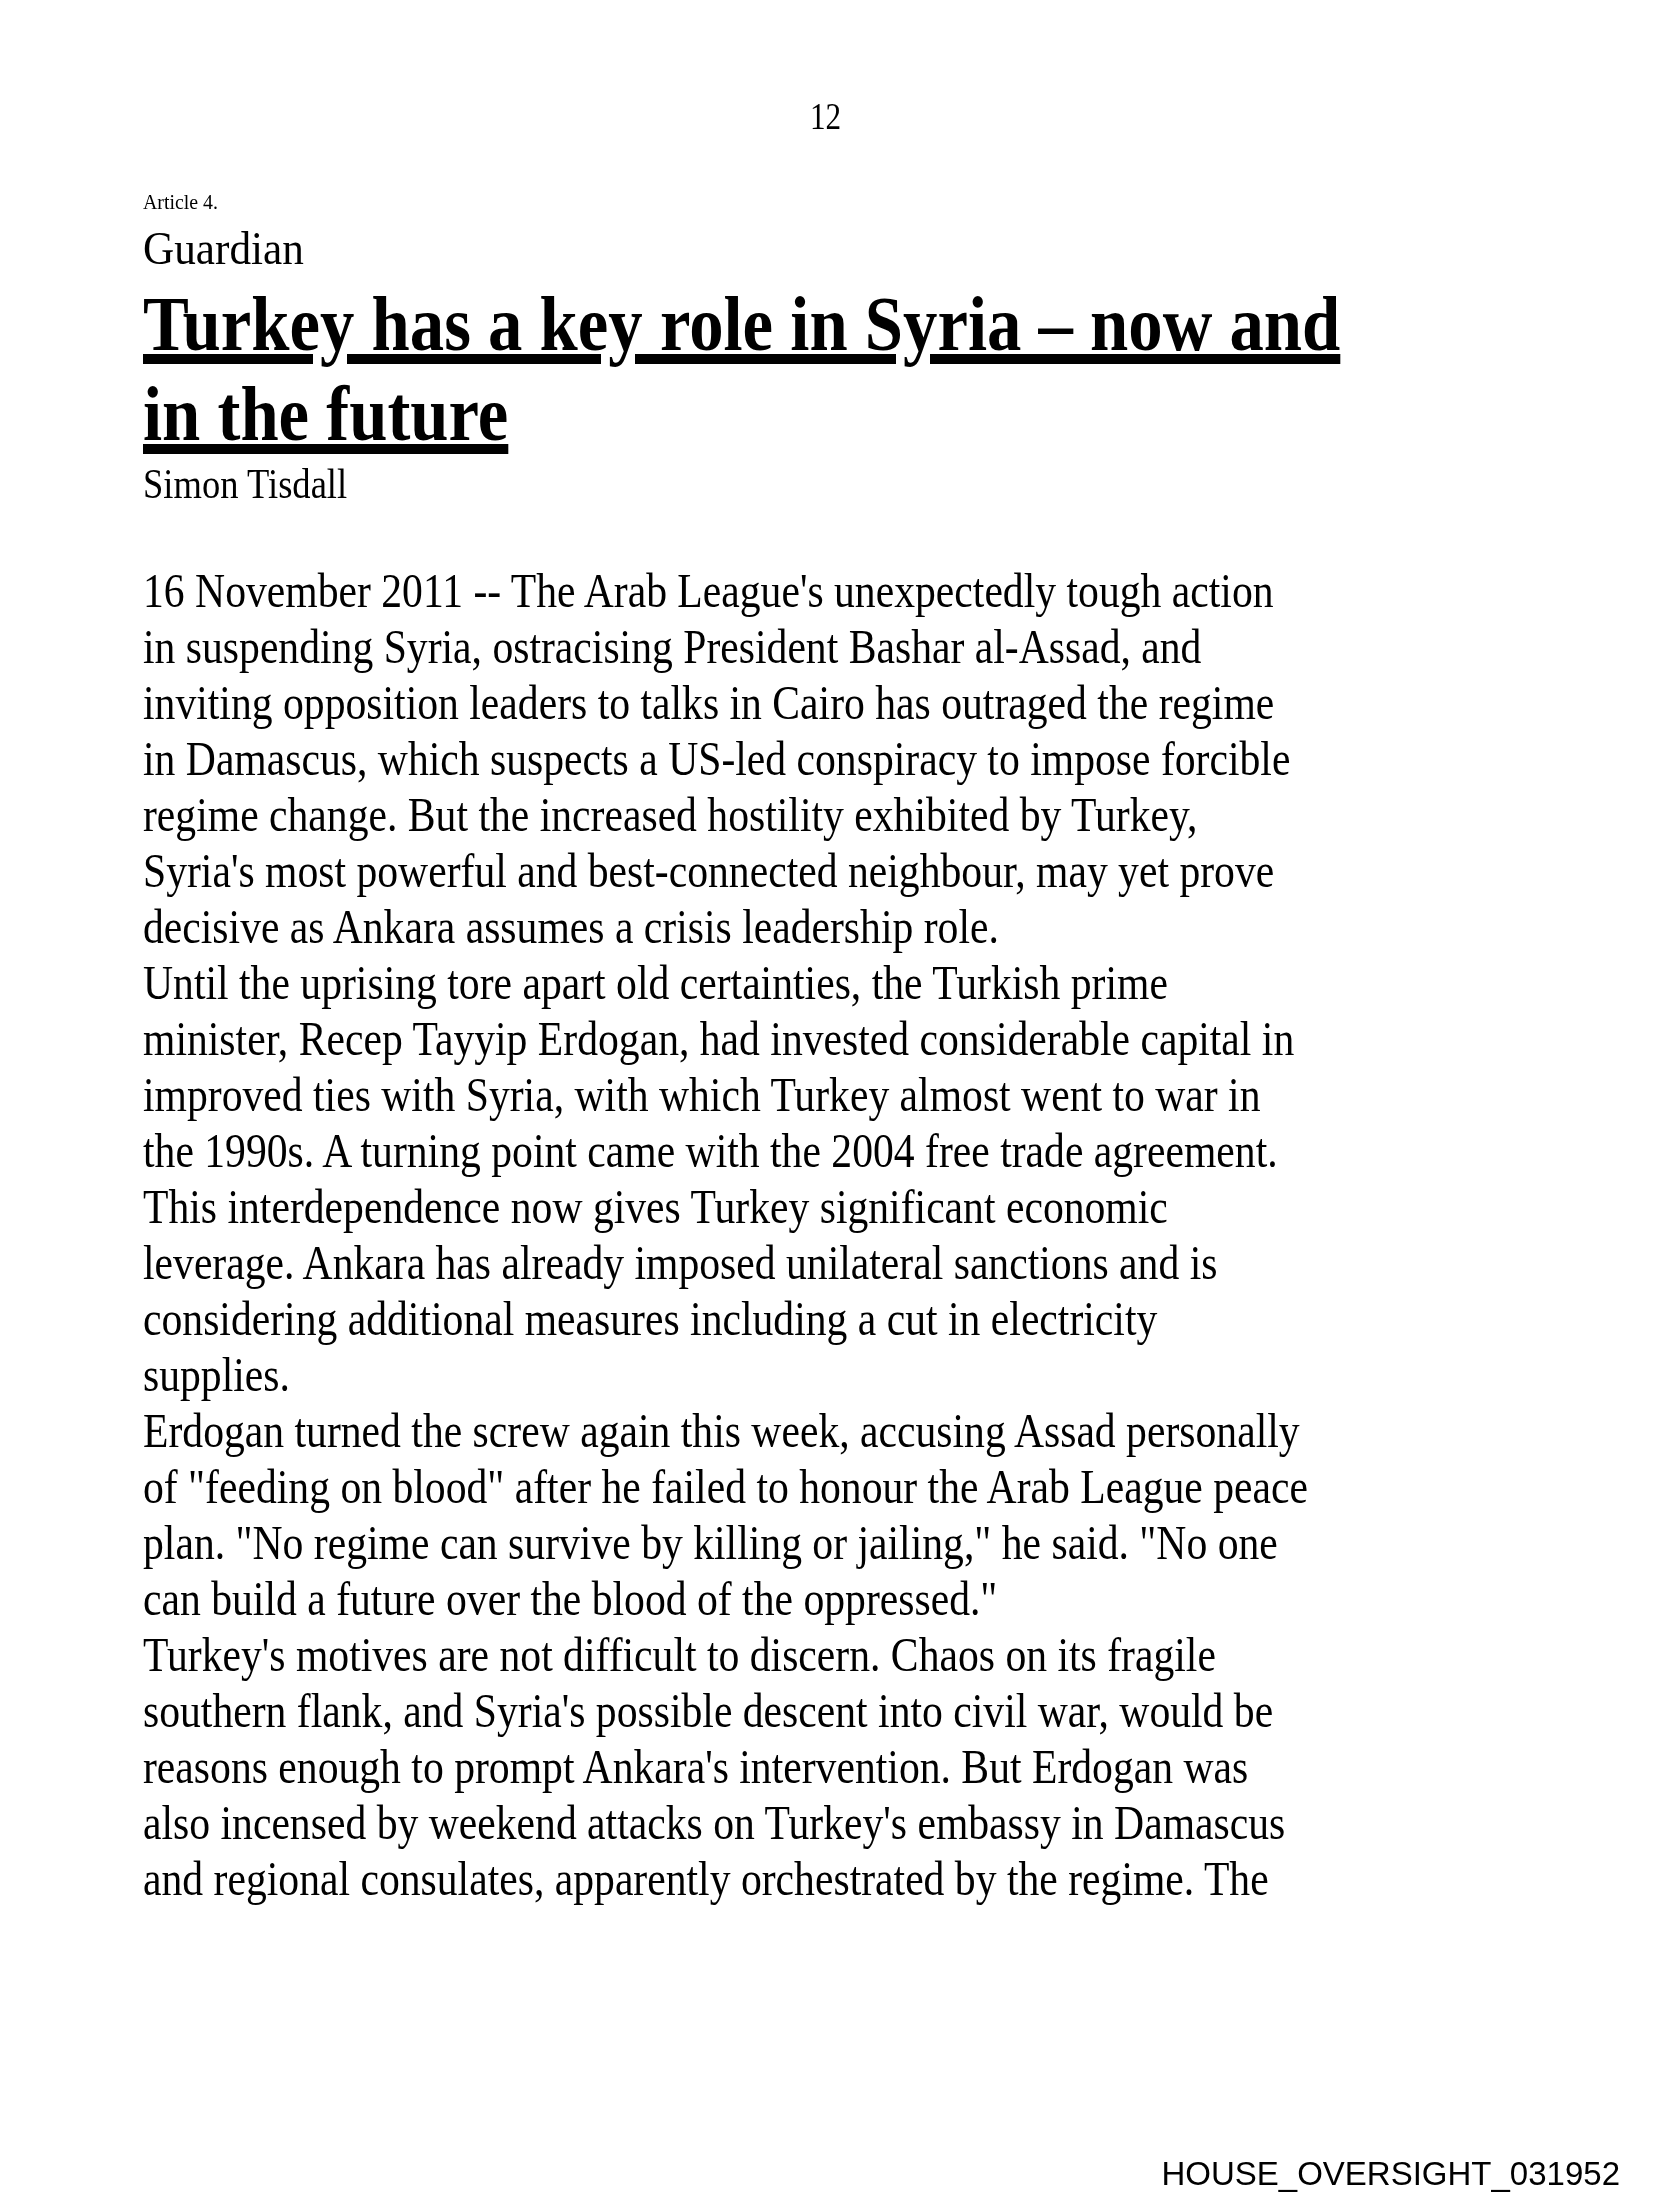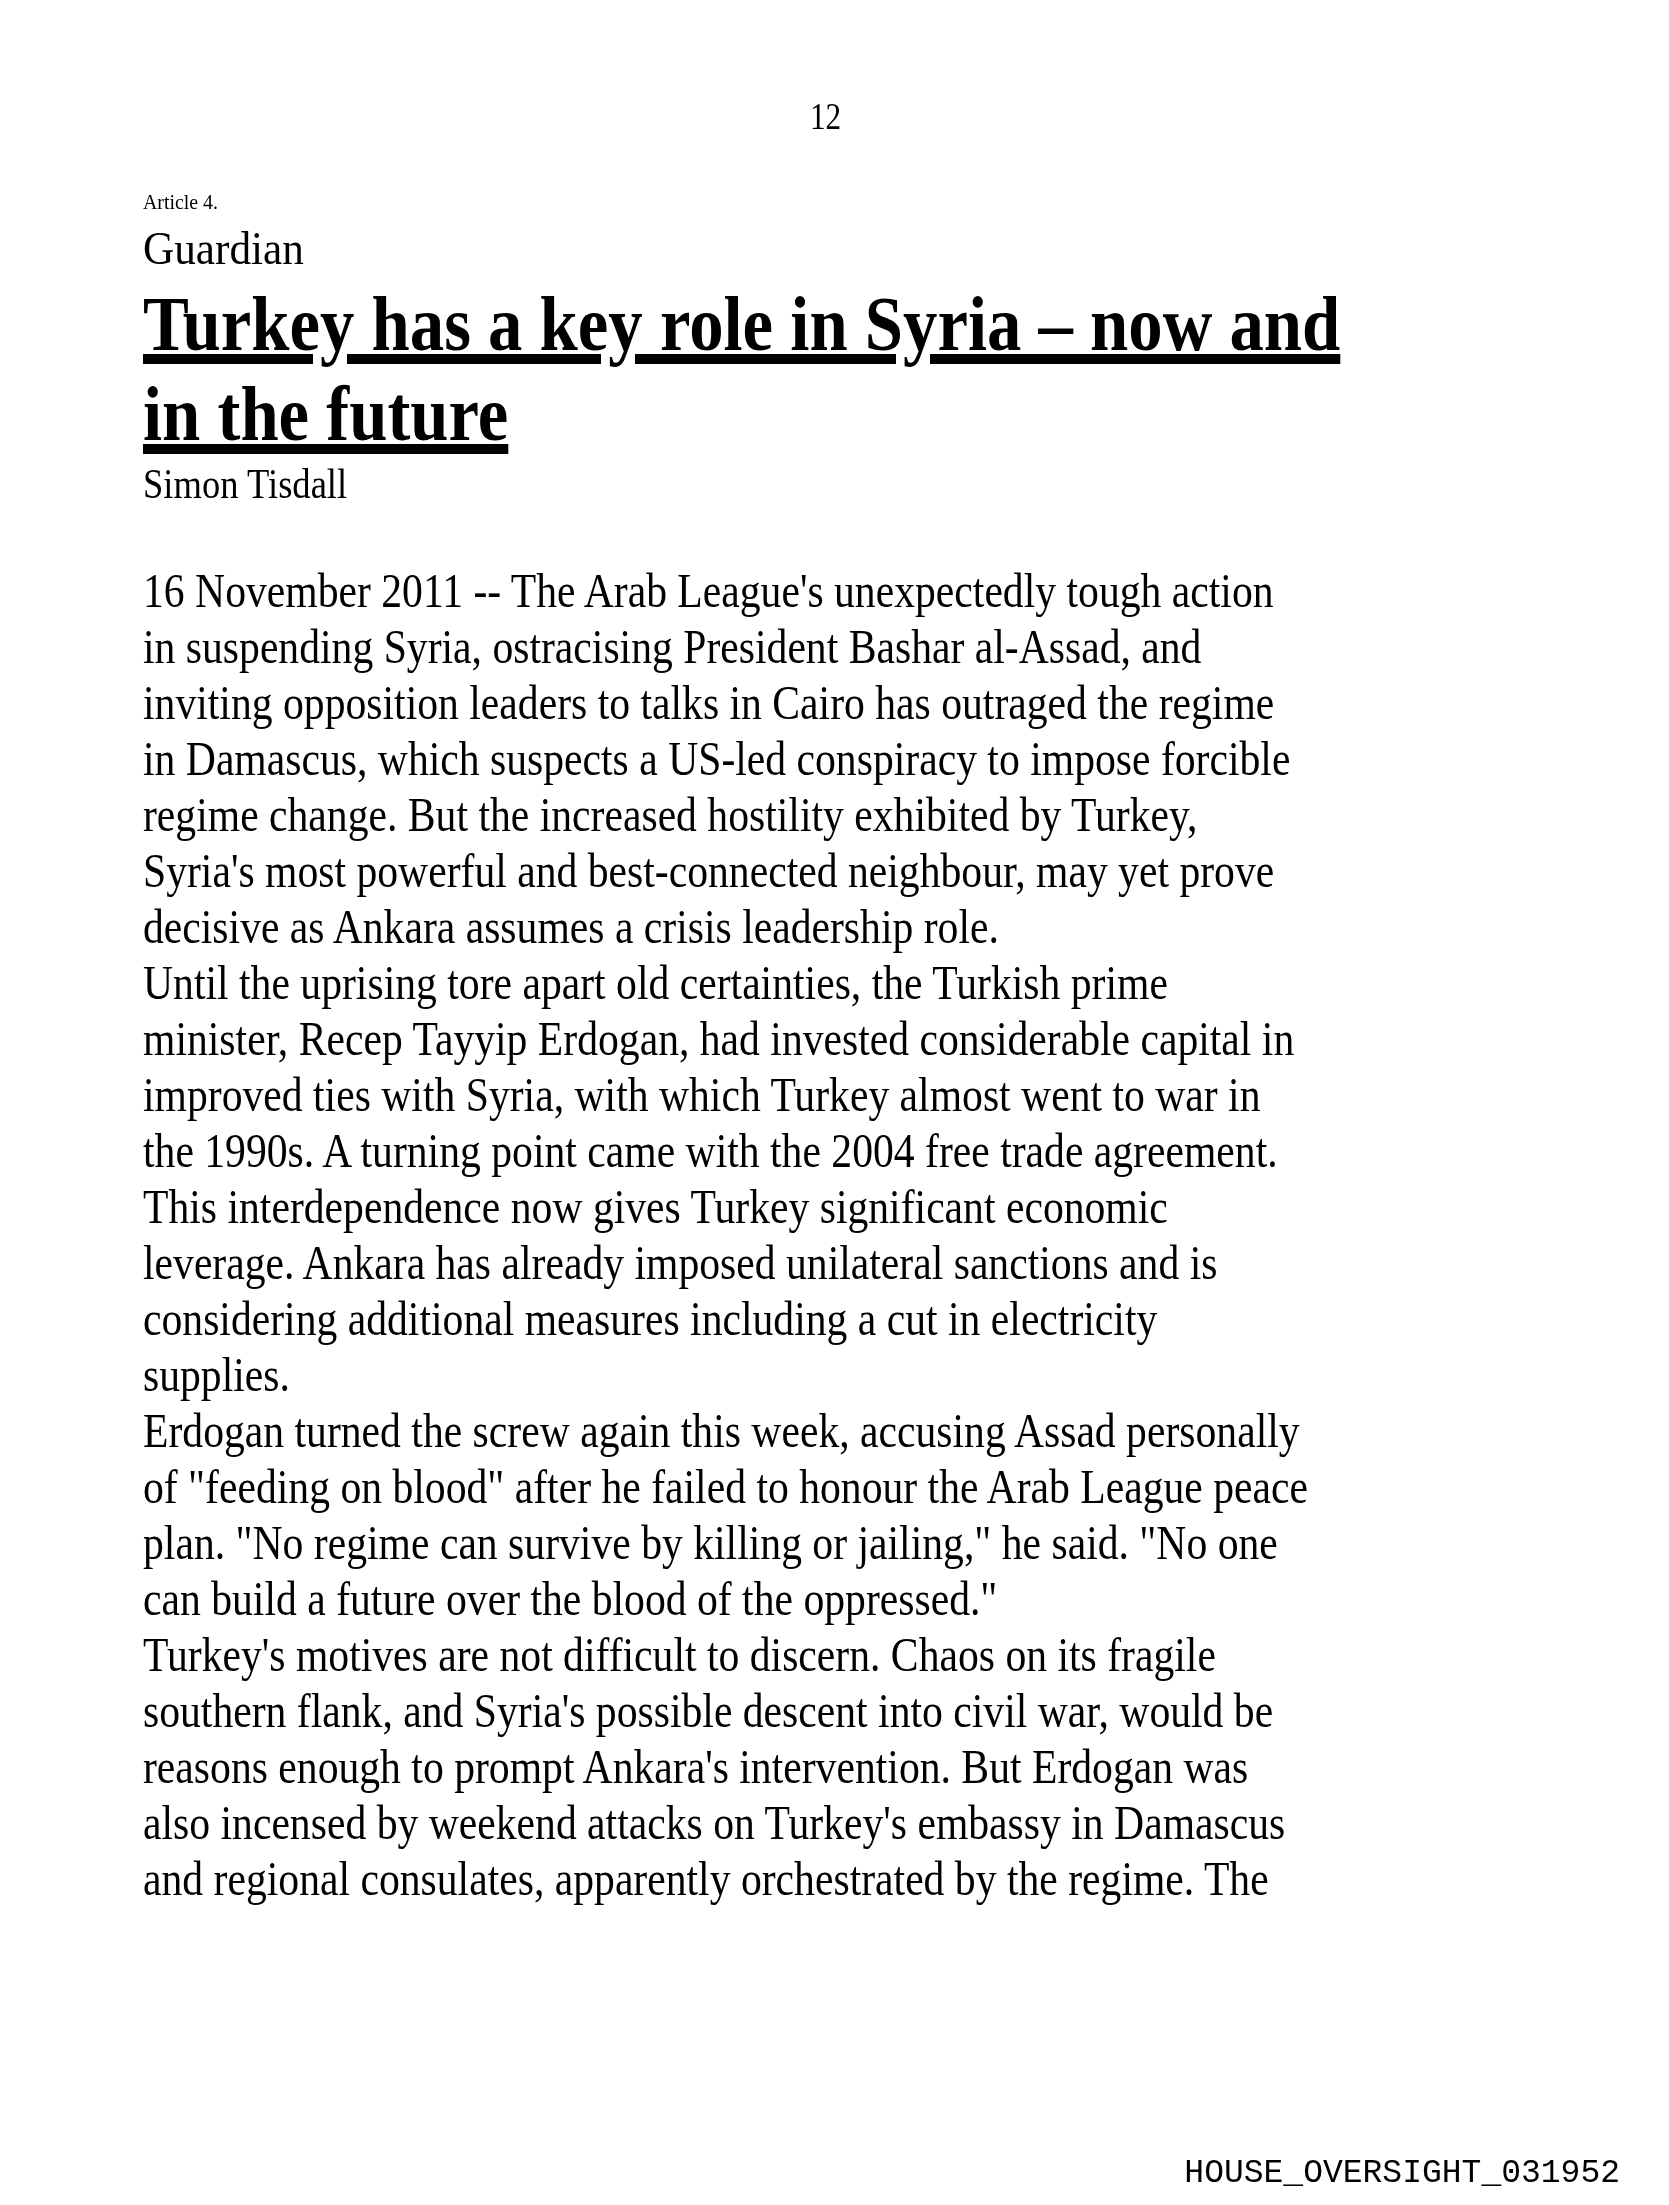--- a/index.html
+++ b/index.html
@@ -79,21 +79,21 @@
     font-size: 49px;
     line-height: 56px;
     transform: scaleX(0.85);
     transform-origin: 0 0;
     white-space: nowrap;
   }
   .bates-number {
     position: absolute;
     top: 2156px;
     right: 49px;
-    font-family: Liberation Mono, monospace;
+    font-family: Liberation Sans, sans-serif;
     font-size: 33px;
     line-height: 1.1;
     white-space: nowrap;
     margin-left: 32px;
   }
 </style>
 </head>
 <body>
 
 <div class="page">

